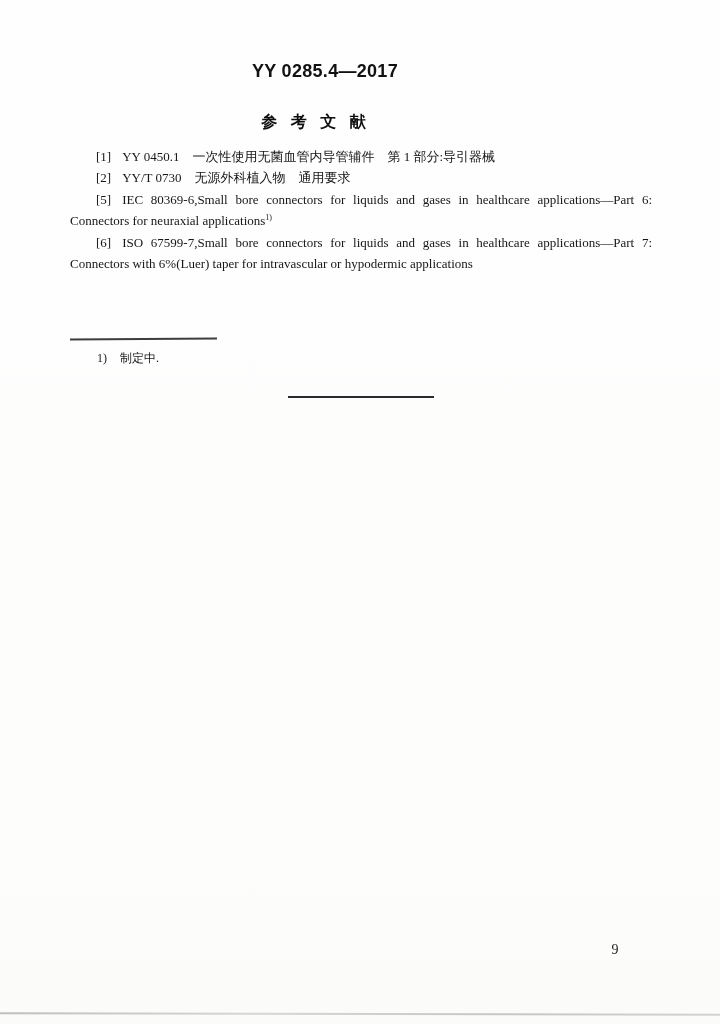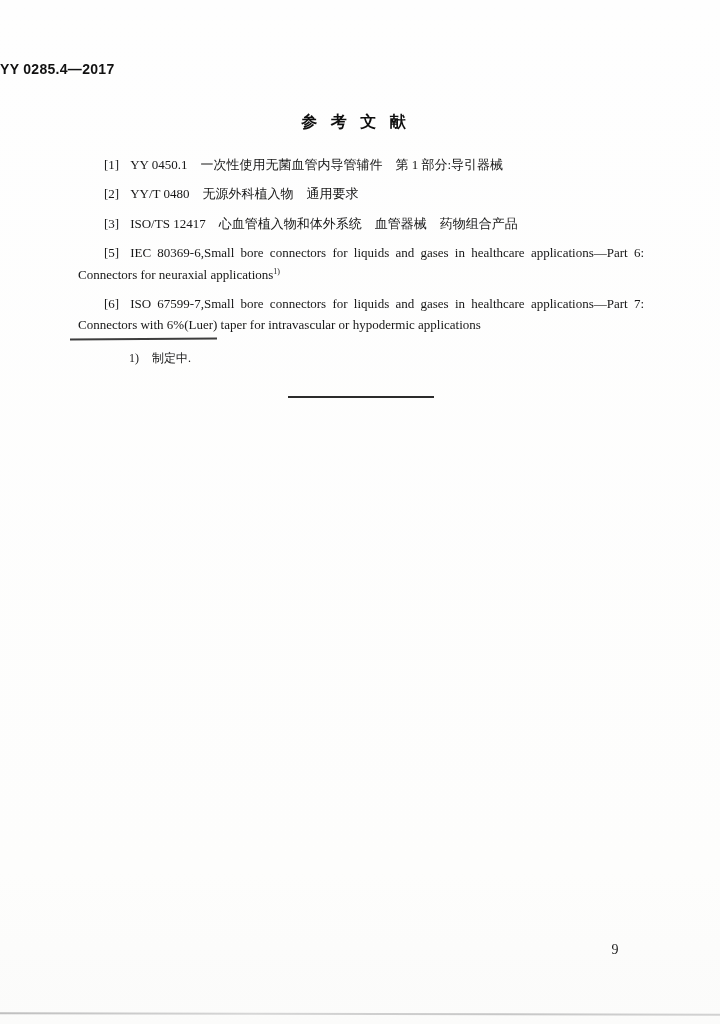--- a/index.html
+++ b/index.html
@@ -18,53 +18,52 @@
   .page {
     position: absolute;
     inset: 0;
     background: linear-gradient(180deg, #fefefe 0%, #fdfdfc 85%, #fbfbfa 100%);
   }
   .header-code {
     position: absolute;
     top: 61px;
     left: 0;
     width: 650px;
-    text-align: left;
+    text-align: center;
     font-family: "Liberation Sans", "DejaVu Sans", sans-serif;
     font-weight: 700;
-    font-size: 14px;
+    font-size: 18px;
     letter-spacing: 0.3px;
     color: #111;
   }
   .refs-title {
     position: absolute;
     top: 112px;
     left: 0;
     width: 627px;
     margin: 0;
     text-align: center;
     font-family: "Liberation Sans", "DejaVu Sans", sans-serif;
     font-weight: 700;
     font-size: 16px;
     word-spacing: 9px;
     color: #0e0e0e;
-    padding-left: 40px;
   }
   .refs-list {
     position: absolute;
     top: 146px;
     left: 70px;
     width: 582px;
     font-size: 13px;
     line-height: 21.4px;
     text-align: justify;
     color: #161616;
   }
   .ref {
-    margin: 8px;
+    margin: 0;
     text-indent: 2em;
   }
   .ref-num {
     margin-right: 11px;
     white-space: nowrap;
   }
   .ref sup {
     font-size: 8px;
     line-height: 0;
     vertical-align: super;
@@ -77,21 +76,20 @@
     height: 2px;
     background: #3d3d3d;
     transform: rotate(-0.4deg);
   }
   .footnote {
     position: absolute;
     top: 350px;
     left: 97px;
     font-size: 12px;
     color: #1a1a1a;
-    margin-left: 32px;
   }
   .footnote .fn-marker {
     margin-right: 13px;
   }
   .end-rule {
     position: absolute;
     top: 396px;
     left: 288px;
     width: 146px;
     height: 2px;
@@ -120,22 +118,21 @@
 <body>
 
 <div class="page">
 
   <div class="header-code">YY 0285.4—2017</div>
 
   <h1 class="refs-title">参 考 文 献</h1>
 
   <div class="refs-list" id="refs-list">
       <p class="ref"><span class="ref-num">[1]</span><span class="ref-text">YY 0450.1　一次性使用无菌血管内导管辅件　第 1 部分:导引器械</span></p>
-      <p class="ref"><span class="ref-num">[2]</span><span class="ref-text">YY/T 0480　无源外科植入物　通用要求</span></p>
-      <p class="ref"><span class="ref-num">[3]</span><span class="ref-text">ISO/TS 12417　心血管植入物和体外系统　血管器械　药物组合产品</span></p>
+      <p class="ref"><span class="ref-num">[2]</span><span class="ref-text">YY/T 0730　无源外科植入物　通用要求</span></p>
       <p class="ref"><span class="ref-num">[5]</span><span class="ref-text">IEC 80369-6,Small bore connectors for liquids and gases in healthcare applications—Part 6: Connectors for neuraxial applications</span><sup>1)</sup></p>
       <p class="ref"><span class="ref-num">[6]</span><span class="ref-text">ISO 67599-7,Small bore connectors for liquids and gases in healthcare applications—Part 7: Connectors with 6%(Luer) taper for intravascular or hypodermic applications</span></p>
     </div>
 
   <div class="footnote-rule"></div>
 
   <div class="footnote">
     <span class="fn-marker">1)</span><span>制定中.</span>
   </div>
 

